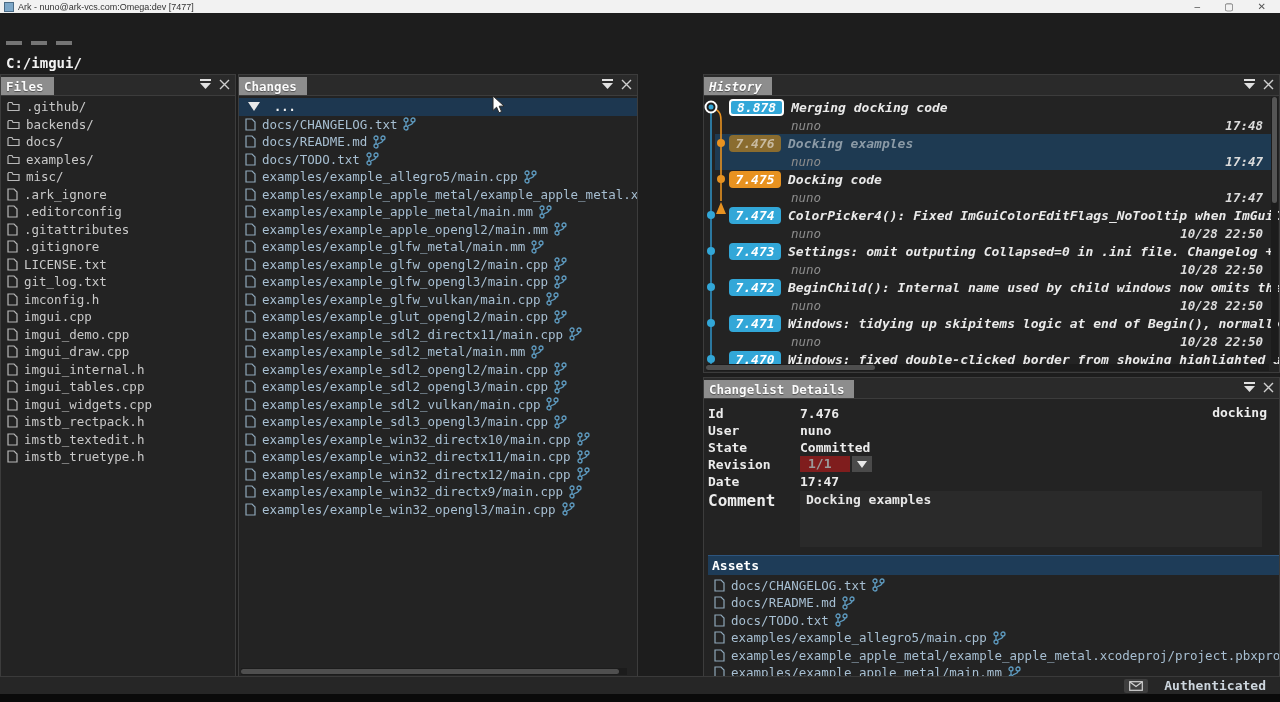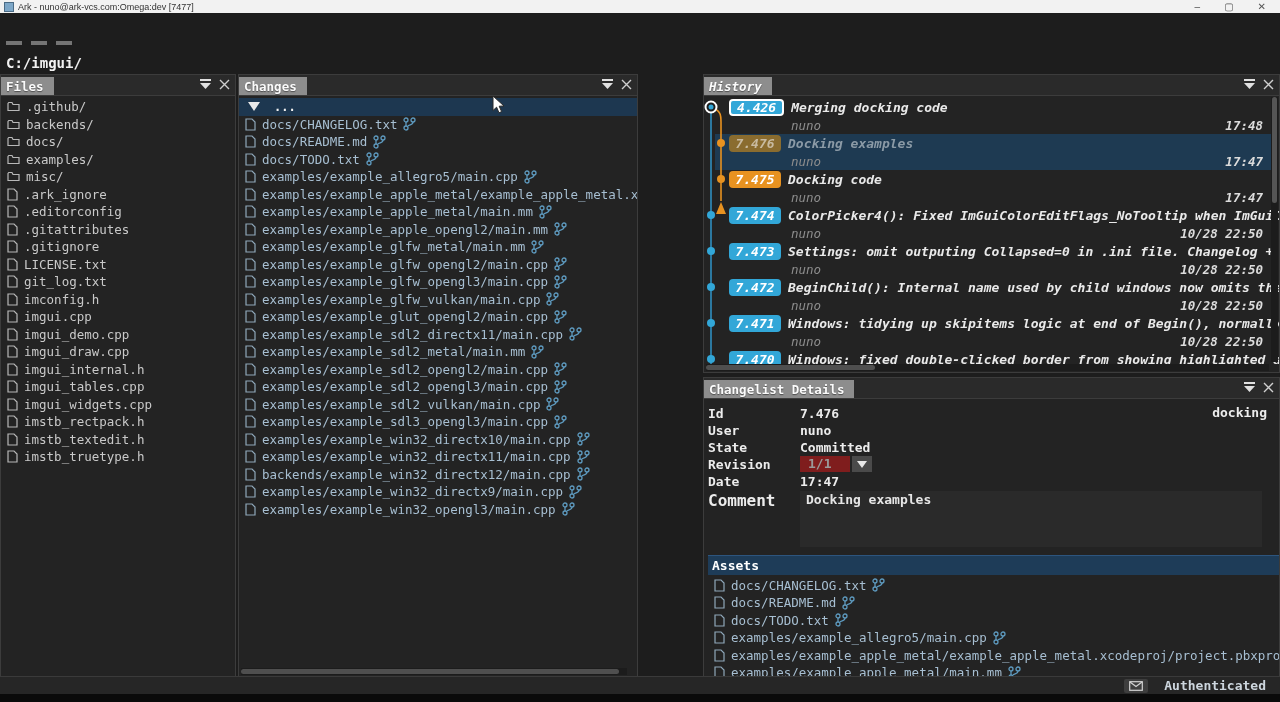--- a/index.html
+++ b/index.html
@@ -552,21 +552,21 @@
             <circle cx="3" cy="3" r="2" fill="none" stroke="#5e9abf" stroke-width="1.3"></circle>
             <circle cx="3" cy="11" r="2" fill="none" stroke="#5e9abf" stroke-width="1.3"></circle>
             <circle cx="10" cy="3" r="2" fill="none" stroke="#5e9abf" stroke-width="1.3"></circle>
             <path d="M3,5 L3,9 M10,5 C10,8 6,8 5,9" fill="none" stroke="#5e9abf" stroke-width="1.3"></path>
           </svg>
         </div>
         <div class="crow merge-true">
           <svg width="11" height="13" viewBox="0 0 11 13">
             <path d="M1,1 L7,1 L10,4 L10,12 L1,12 Z" fill="none" stroke="#8fa8ba" stroke-width="1.2"></path>
           </svg>
-          <span>backends/example_win32_directx12/main.cpp</span>
+          <span>examples/example_win32_directx12/main.cpp</span>
           <svg class="ico-merge" width="13" height="14" viewBox="0 0 13 14">
             <circle cx="3" cy="3" r="2" fill="none" stroke="#5e9abf" stroke-width="1.3"></circle>
             <circle cx="3" cy="11" r="2" fill="none" stroke="#5e9abf" stroke-width="1.3"></circle>
             <circle cx="10" cy="3" r="2" fill="none" stroke="#5e9abf" stroke-width="1.3"></circle>
             <path d="M3,5 L3,9 M10,5 C10,8 6,8 5,9" fill="none" stroke="#5e9abf" stroke-width="1.3"></path>
           </svg>
         </div>
         <div class="crow merge-true">
           <svg width="11" height="13" viewBox="0 0 11 13">
             <path d="M1,1 L7,1 L10,4 L10,12 L1,12 Z" fill="none" stroke="#8fa8ba" stroke-width="1.2"></path>
@@ -620,21 +620,21 @@
         <circle cx="7" cy="117" r="4" fill="#32a7d8"></circle>
         <circle cx="7" cy="153" r="4" fill="#32a7d8"></circle>
         <circle cx="7" cy="189" r="4" fill="#32a7d8"></circle>
         <circle cx="7" cy="225" r="4" fill="#32a7d8"></circle>
         <circle cx="7" cy="261" r="4" fill="#32a7d8"></circle>
         <circle cx="7" cy="9" r="5.5" fill="#1d1d1d" stroke="#ffffff" stroke-width="2"></circle>
         <circle cx="7" cy="9" r="2.5" fill="#32a7d8"></circle>
       </svg>
       <div class="commit current badge-blue">
           <div class="cl1">
-            <span class="badge">4.426</span>
+            <span class="badge">8.878</span>
             <span class="ctitle">Merging docking code</span>
           </div>
           <div class="cl2">
             <span class="cauthor">nuno</span>
             <span class="ctime">17:48</span>
           </div>
         </div>
         <div class="commit selected dim badge-orange">
           <div class="cl1">
             <span class="badge">7.476</span>

